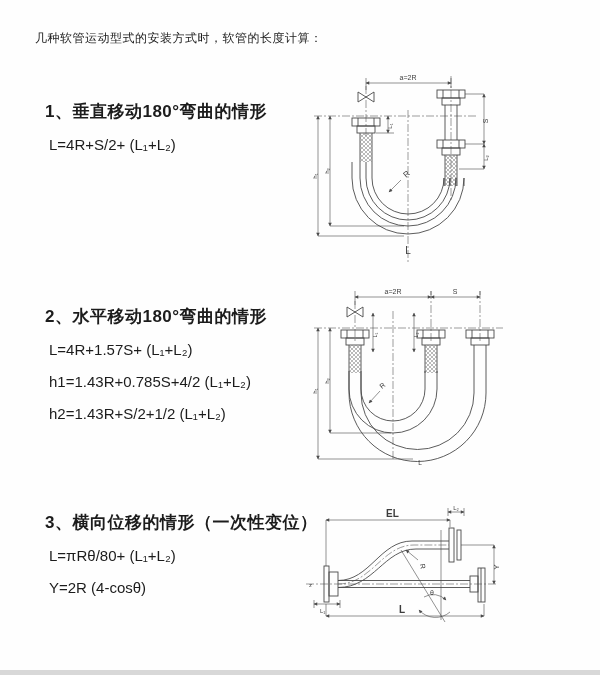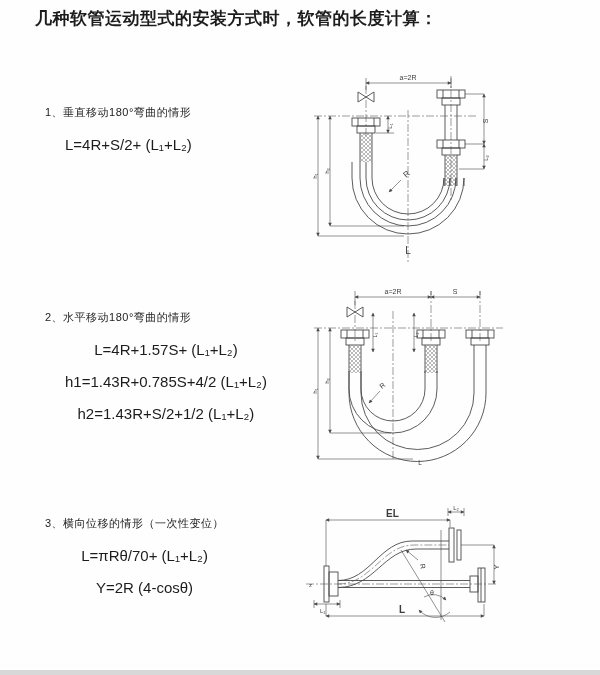--- a/index.html
+++ b/index.html
@@ -2,27 +2,27 @@
 <html><head>
 <meta charset="utf-8">
 <style>
   html,body{margin:0;padding:0;}
   body{
     width:600px;height:675px;position:relative;overflow:hidden;
     background:#fefefe;color:#1c1c1c;
     font-family:"Liberation Sans","DejaVu Sans",sans-serif;
   }
   .page-title{
-    position:absolute;left:35px;top:7px;
-    font-size:17px;font-weight:700;letter-spacing:.5px;white-space:nowrap;
+    position:absolute;left:35px;top:30px;
+    font-size:12px;font-weight:400;letter-spacing:.5px;white-space:nowrap;
   }
   .section{position:absolute;left:45px;}
   .sec1{top:101px}.sec2{top:306px}.sec3{top:512px}
-  .sec-heading{font-size:11px;font-weight:400;letter-spacing:.5px;height:28px;line-height:22px;white-space:nowrap;}
-  .formula{font-size:15px;margin-left:20px;height:32px;line-height:32px;white-space:nowrap;text-align:center;}
+  .sec-heading{font-size:17px;font-weight:700;letter-spacing:.5px;height:28px;line-height:22px;white-space:nowrap;}
+  .formula{font-size:15px;margin-left:4px;height:32px;line-height:32px;white-space:nowrap;}
   svg{position:absolute;}
   #d1{left:308px;top:66px;}
   #d2{left:308px;top:281px;}
   #d3{left:298px;top:500px;}
   svg text{font-family:"Liberation Sans","DejaVu Sans",sans-serif;fill:#3c3c3c;}
   .page-edge{position:absolute;left:0;bottom:0;width:600px;height:5px;background:#d8d8d8;}
 </style>
 </head>
 <body>
 
@@ -35,21 +35,21 @@
 
 <div class="section sec2">
   <div class="sec-heading">2、水平移动180°弯曲的情形</div>
   <div class="formula">L=4R+1.57S+ (L₁+L₂)</div>
   <div class="formula">h1=1.43R+0.785S+4/2 (L₁+L₂)</div>
   <div class="formula">h2=1.43R+S/2+1/2 (L₁+L₂)</div>
 </div>
 
 <div class="section sec3">
   <div class="sec-heading">3、横向位移的情形（一次性变位）</div>
-  <div class="formula">L=πRθ/70+ (L₁+L₂)</div>
+  <div class="formula">L=πRθ/80+ (L₁+L₂)</div>
   <div class="formula">Y=2R (4-cosθ)</div>
 </div>
 
 <svg id="d1" width="290" height="200" viewBox="0 0 290 200">
   <defs>
     <marker id="m1" viewBox="0 0 10 10" refX="9" refY="5" markerWidth="8" markerHeight="6" orient="auto-start-reverse">
       <path d="M0 0L10 5L0 10z" fill="#4a4a4a"></path>
     </marker>
     <pattern id="p1" width="4" height="4" patternUnits="userSpaceOnUse">
       <path d="M0 4L4 0M0 0L4 4" stroke="#8a8a8a" stroke-width="0.6"></path>

